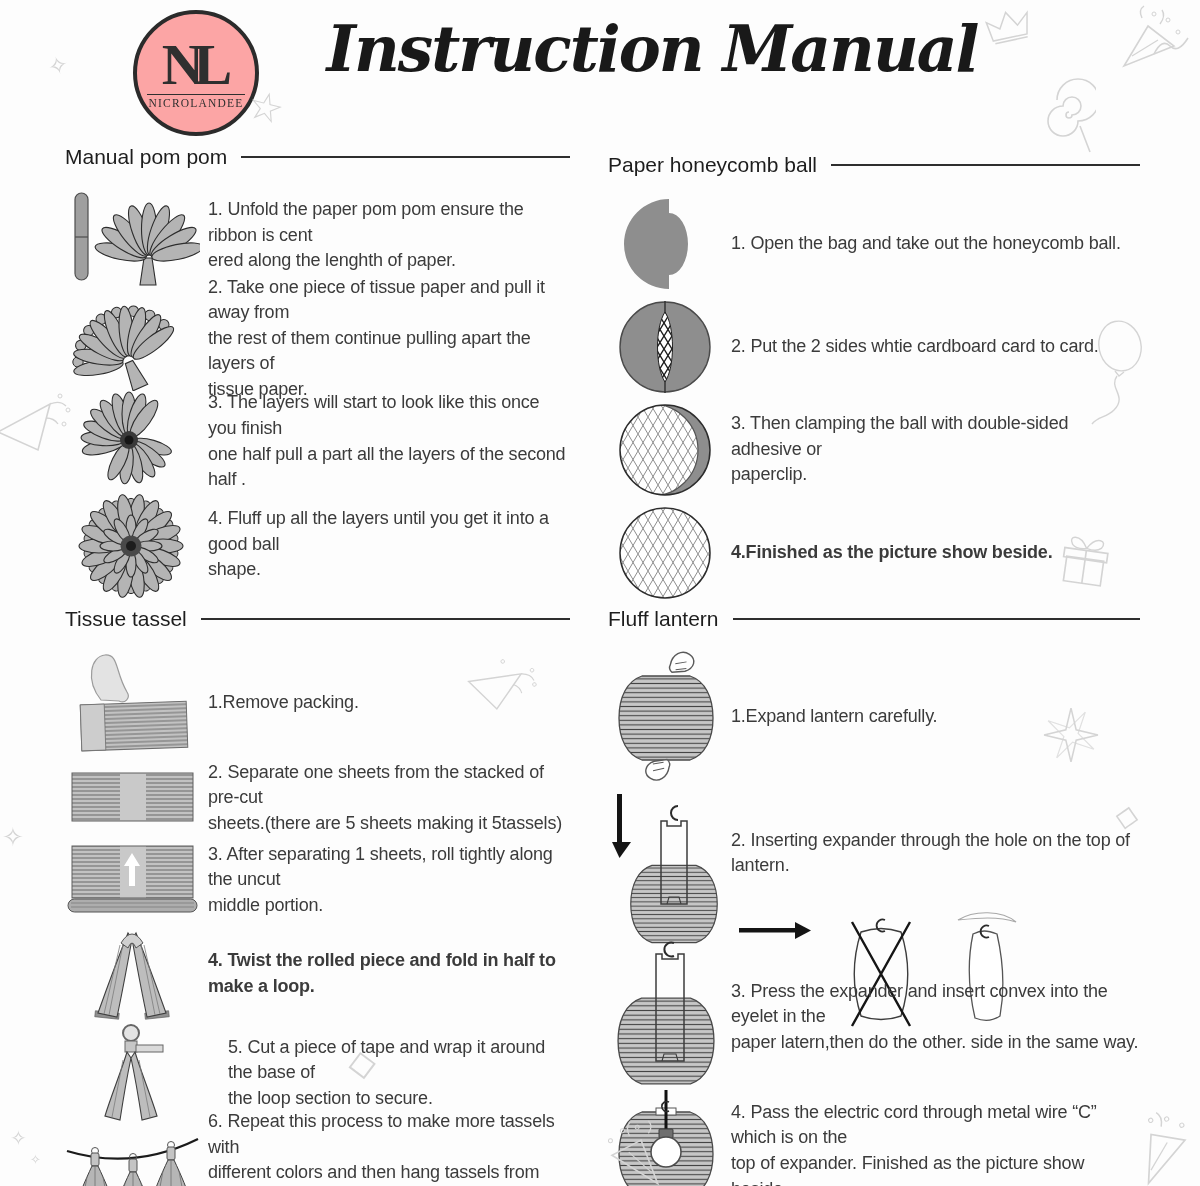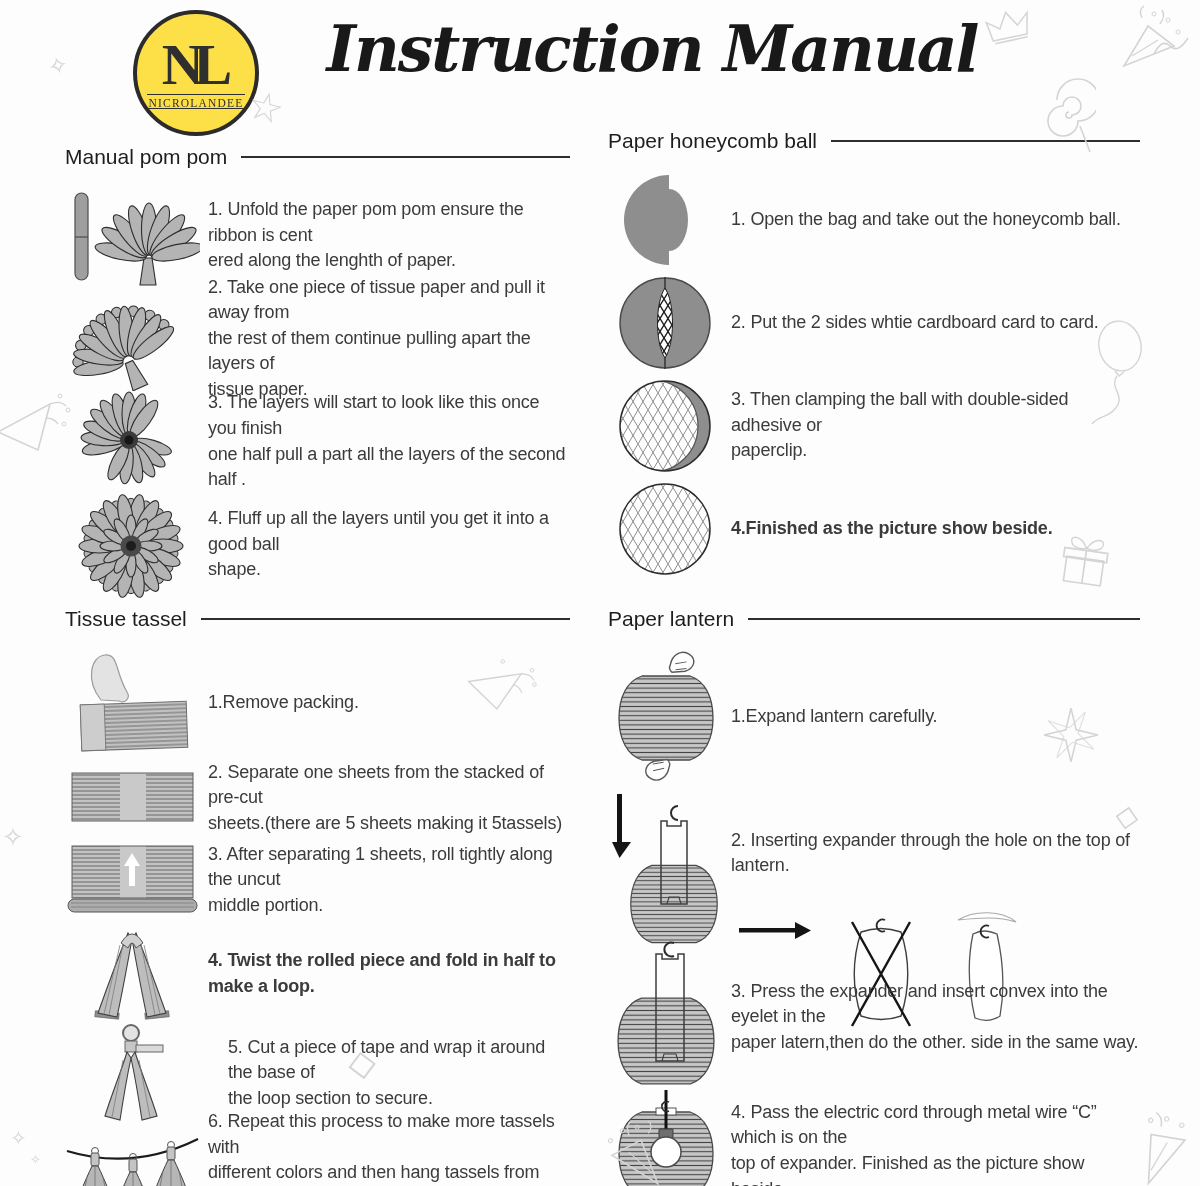--- a/index.html
+++ b/index.html
@@ -1,24 +1,24 @@
 <!DOCTYPE html>
 <html><head>
 <meta charset="utf-8">
 <style>
   html,body{margin:0;padding:0;background:#ffffff;}
   #page{position:relative;width:1200px;height:1186px;background:#fdfdfd;overflow:hidden;
         font-family:"Liberation Sans",sans-serif;color:#3b3b3b;}
   
   #logo{position:absolute;left:133px;top:10px;width:118px;height:118px;border:4px solid #2b2b2b;
-        border-radius:50%;background:#fde047;display:flex;flex-direction:column;align-items:center;justify-content:center;}
+        border-radius:50%;background:#fca5a5;display:flex;flex-direction:column;align-items:center;justify-content:center;}
   #logo .nl{font-family:"Liberation Serif",serif;font-weight:bold;font-size:58px;line-height:54px;
         color:#2f2f2f;letter-spacing:-10px;padding-right:8px;}
   #logo .brand{font-family:"Liberation Serif",serif;font-size:11.5px;letter-spacing:1.2px;color:#2f2f2f;
-        border-top:1.5px solid #2f2f2f;padding:2px 2px 0 2px;margin-top:2px;text-decoration:underline;}
+        border-top:1.5px solid #2f2f2f;padding:2px 2px 0 2px;margin-top:2px;}
   #main-title{position:absolute;left:282px;top:12px;width:740px;text-align:center;
         font-family:"DejaVu Serif",serif;font-style:italic;font-weight:bold;
         font-size:63px;letter-spacing:-2px;color:#191919;white-space:nowrap;}
   
   .section{position:absolute;}
   .sec-title{display:flex;align-items:center;height:34px;margin-bottom:10px;}
   .sec-title .label{font-size:21px;color:#1d1d1d;white-space:nowrap;}
   .sec-title .rule{flex:1;border-top:2px solid #2e2e2e;margin-left:14px;}
   .step{display:flex;align-items:center;}
   .step .art{flex:none;display:flex;align-items:center;justify-content:center;}
@@ -207,21 +207,21 @@
             <use href="#ppdi" class="pet" transform="rotate(330 66 56)"></use>
           <circle cx="66" cy="56" r="10.5" fill="#494949"></circle>
             <circle cx="66" cy="56" r="5" fill="#1d1d1d"></circle>
         </svg>
       </div>
       <div class="txt">4. Fluff up all the layers until you get it into a good ball
 shape.</div>
     </div>
   </div>
 
-  <div class="section" style="left:608px;top:124px;width:532px;">
+  <div class="section" style="left:608px;top:148px;width:532px;">
     <div class="sec-title">
       <span class="label">Paper honeycomb ball</span>
       <span class="rule"></span>
     </div>
 
     <div class="step" style="height:103px;">
       <div class="art artR">
         <svg width="115" height="100" viewBox="0 0 115 100">
           <path d="M61,5 A45,45 0 1 0 61,95 L61,81 A19,31 0 0 0 61,19 Z" fill="#8e8e8e"></path>
         </svg>
@@ -401,21 +401,21 @@
         </svg>
       </div>
       <div class="txt">6. Repeat this process to make more tassels with
 different colors and then hang tassels from string one
 by one.</div>
     </div>
   </div>
 
   <div class="section" style="left:608px;top:602px;width:532px;">
     <div class="sec-title">
-      <span class="label">Paper lantern</span>
+      <span class="label">Fluff lantern</span>
       <span class="rule"></span>
     </div>
 
     <div class="step" style="height:142px;">
       <div class="art artR">
         <svg width="115" height="138" viewBox="0 0 115 138">
           <defs>
             <pattern id="lp1" width="10" height="4.6" patternUnits="userSpaceOnUse">
               <path d="M0,2.3 H10" stroke="#454545" stroke-width="1.1"></path>
             </pattern>

